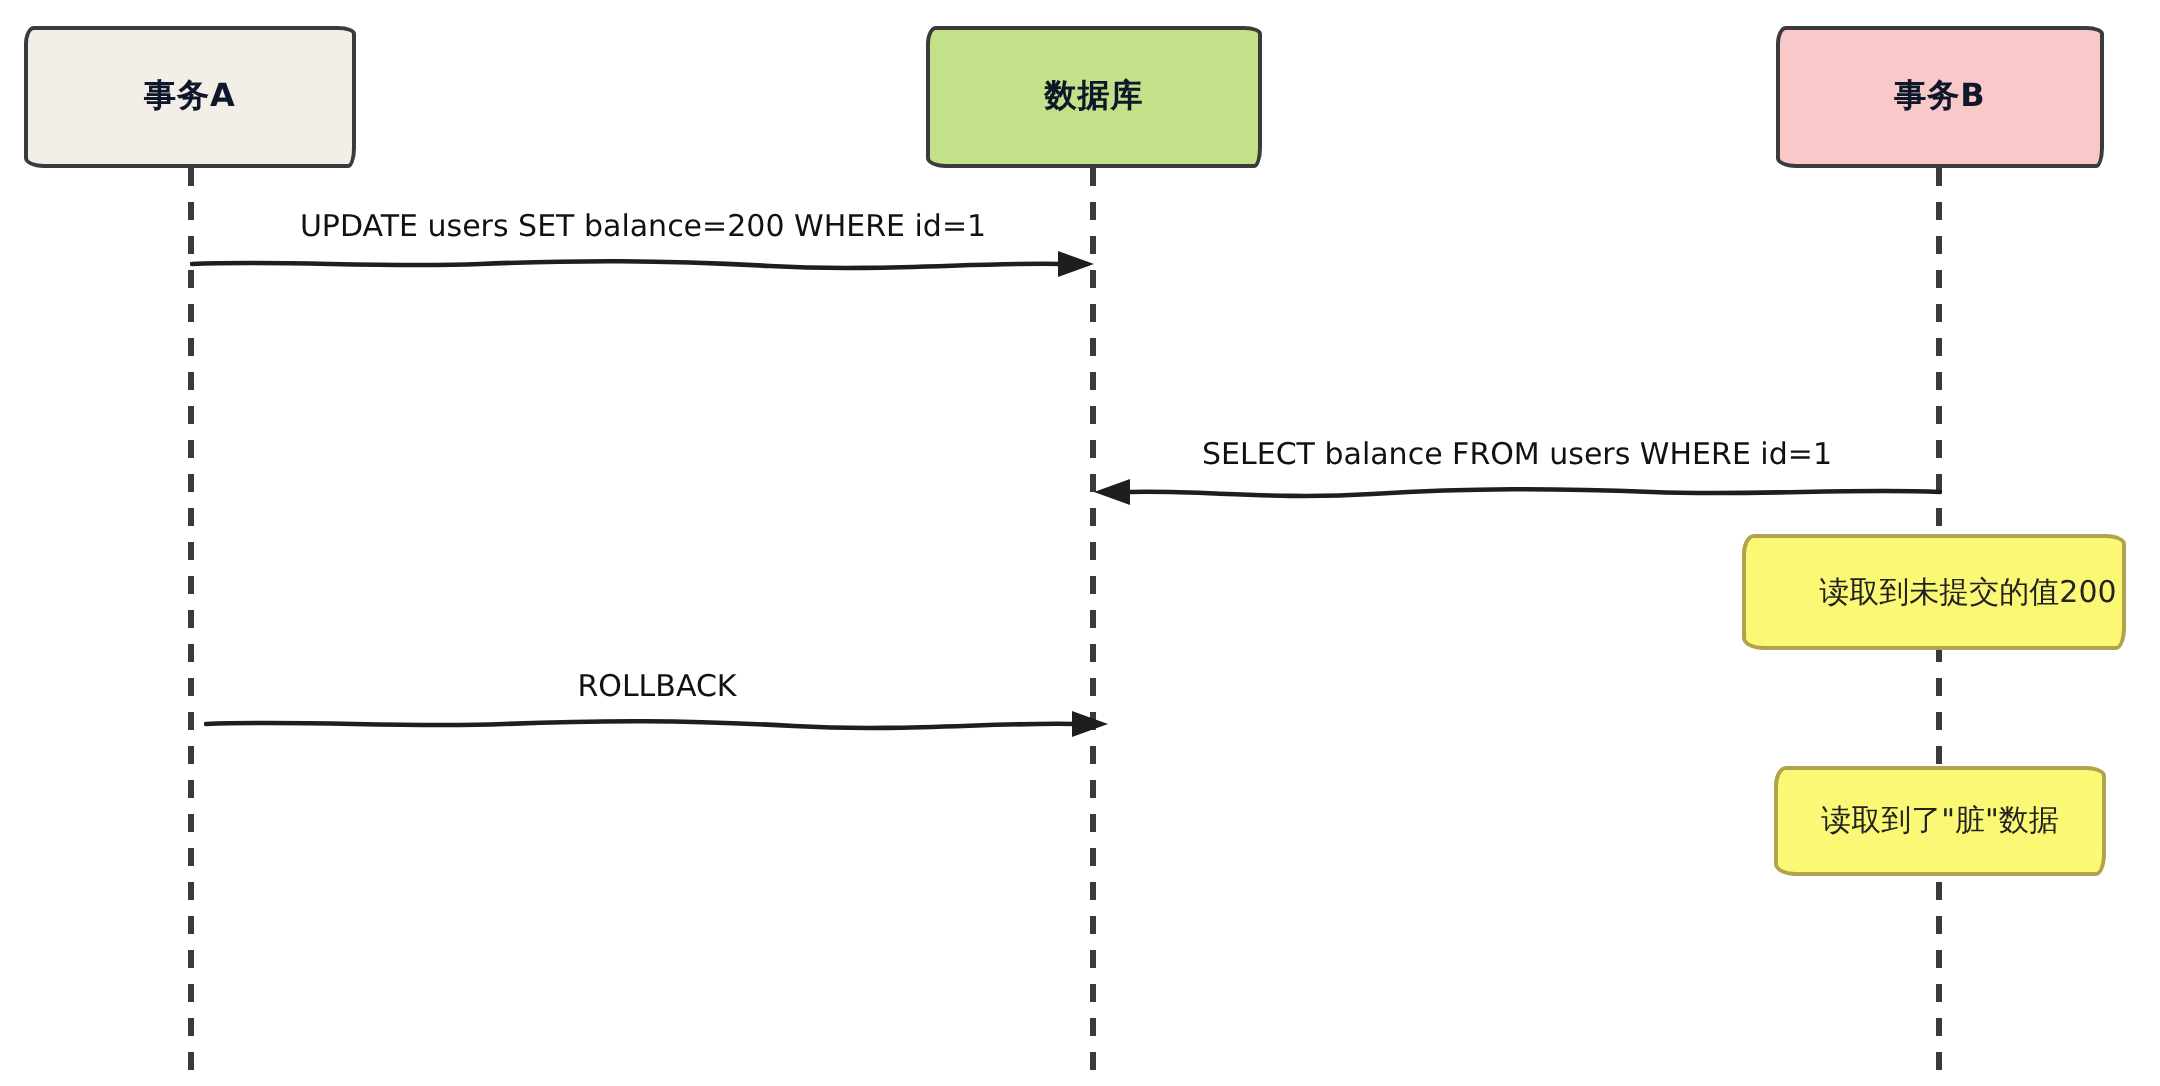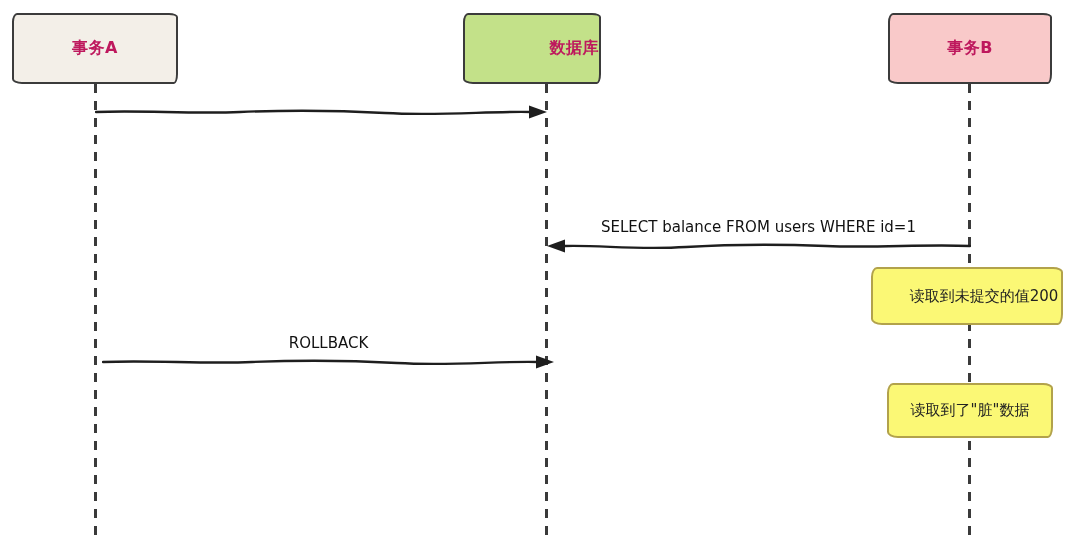--- a/index.html
+++ b/index.html
@@ -35,25 +35,25 @@
   .actor {
     position: absolute;
     top: 13px;
     height: 71px;
     display: flex;
     align-items: center;
     justify-content: center;
     z-index: 3;
     font-size: 16px;
     font-weight: 600;
-    color: #be185d;
+    color: #0f172a;
     letter-spacing: 0.5px;
   }
   .actor-a  { left: 12px;  width: 166px; background: #f3efe8; }
-  .actor-db { left: 463px; width: 138px; background: #c3e189; justify-content: flex-end; }
+  .actor-db { left: 463px; width: 168px; background: #c3e189; }
   .actor-b  { left: 888px; width: 164px; background: #f9c9c9; }
   
   .message {
     position: absolute;
     z-index: 2;
   }
   .msg-label {
     height: 20px;
     line-height: 20px;
     text-align: center;
@@ -94,20 +94,21 @@
     <span>事务A</span>
   </div>
   <div class="actor actor-db sketch">
     <span>数据库</span>
   </div>
   <div class="actor actor-b sketch">
     <span>事务B</span>
   </div>
 
   <div class="message" style="left:95px; top:103px; width:453px">
+    <div class="msg-label">UPDATE users SET balance=200 WHERE id=1</div>
     <svg class="arrow" width="453" height="18" viewBox="0 0 453 18">
       <path d="M1 9 C 45 7, 95 11, 145 9 S 235 7, 290 10 S 395 8, 436 9" fill="none" stroke="#1e1e1e" stroke-width="2.3" stroke-linecap="round"></path>
       <polygon points="452,9 434,2.5 434,15.5" fill="#1e1e1e"></polygon>
     </svg>
   </div>
 
 
   <div class="message" style="left:546px; top:217px; width:425px">
     <div class="msg-label">SELECT balance FROM users WHERE id=1</div>
     <svg class="arrow" width="425" height="18" viewBox="0 0 425 18">

